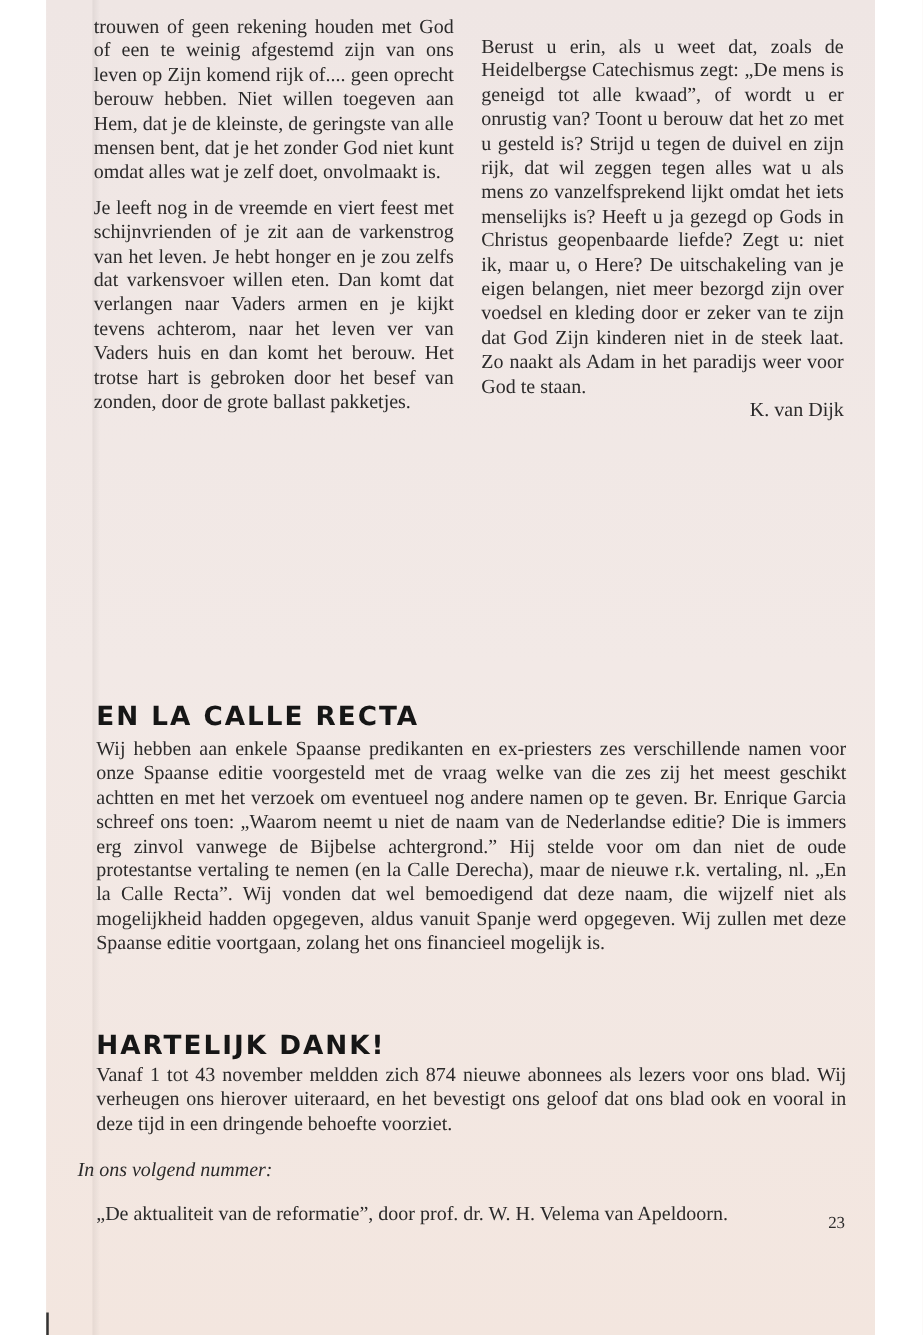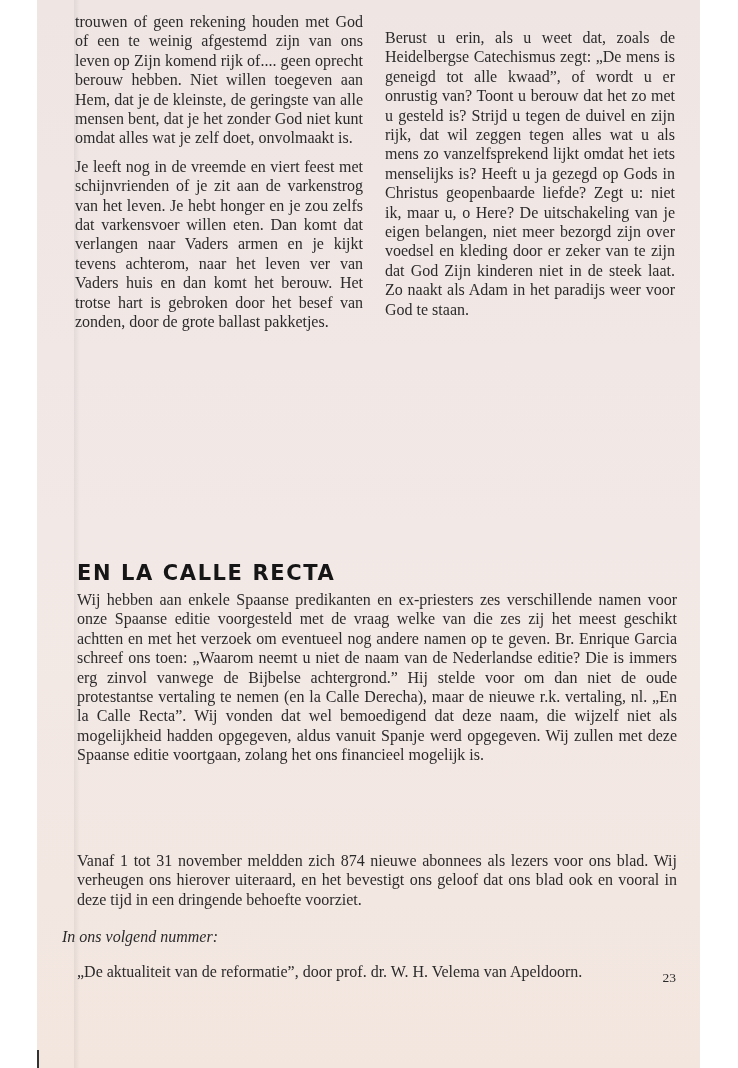--- a/index.html
+++ b/index.html
@@ -48,25 +48,27 @@
 <div class="page">
   <div class="shadow-left"></div>
 
   <div id="col-left" class="col txt">
     <p>trouwen of geen rekening houden met God of een te weinig afgestemd zijn van ons leven op Zijn komend rijk of.... geen oprecht berouw hebben. Niet willen toegeven aan Hem, dat je de kleinste, de geringste van alle mensen bent, dat je het zonder God niet kunt omdat alles wat je zelf doet, onvolmaakt is.</p>
     <p>Je leeft nog in de vreemde en viert feest met schijnvrienden of je zit aan de varkenstrog van het leven. Je hebt honger en je zou zelfs dat varkensvoer willen eten. Dan komt dat verlangen naar Vaders armen en je kijkt tevens achterom, naar het leven ver van Vaders huis en dan komt het berouw. Het trotse hart is gebroken door het besef van zonden, door de grote ballast pakketjes.</p>
   </div>
 
   <div id="col-right" class="col txt">
     <p>Berust u erin, als u weet dat, zoals de Heidelbergse Catechismus zegt: „De mens is geneigd tot alle kwaad”, of wordt u er onrustig van? Toont u berouw dat het zo met u gesteld is? Strijd u tegen de duivel en zijn rijk, dat wil zeggen tegen alles wat u als mens zo vanzelfsprekend lijkt omdat het iets menselijks is? Heeft u ja gezegd op Gods in Christus geopenbaarde liefde? Zegt u: niet ik, maar u, o Here? De uitschakeling van je eigen belangen, niet meer bezorgd zijn over voedsel en kleding door er zeker van te zijn dat God Zijn kinderen niet in de steek laat. Zo naakt als Adam in het paradijs weer voor God te staan.</p>
+    <p class="tight sig">K. van Dijk</p>
   </div>
 
   <h2 id="h1" class="heading">EN LA CALLE RECTA</h2>
   <div id="sec1-body" class="full txt">Wij hebben aan enkele Spaanse predikanten en ex-priesters zes verschillende namen voor onze Spaanse editie voorgesteld met de vraag welke van die zes zij het meest geschikt achtten en met het verzoek om eventueel nog andere namen op te geven. Br. Enrique Garcia schreef ons toen: „Waarom neemt u niet de naam van de Nederlandse editie? Die is immers erg zinvol vanwege de Bijbelse achtergrond.” Hij stelde voor om dan niet de oude protestantse vertaling te nemen (en la Calle Derecha), maar de nieuwe r.k. vertaling, nl. „En la Calle Recta”. Wij vonden dat wel bemoedigend dat deze naam, die wijzelf niet als mogelijkheid hadden opgegeven, aldus vanuit Spanje werd opgegeven. Wij zullen met deze Spaanse editie voortgaan, zolang het ons financieel mogelijk is.</div>
 
-  <div id="sec2-body" class="full txt">Vanaf 1 tot 31 november meldden zich 874 nieuwe abonnees als lezers voor ons blad. Wij verheugen ons hierover uiteraard, en het bevestigt ons geloof dat ons blad ook en vooral in deze tijd in een dringende behoefte voorziet.</div>
+  <h2 id="h2" class="heading">HARTELIJK DANK!</h2>
+  <div id="sec2-body" class="full txt">Vanaf 1 tot 43 november meldden zich 874 nieuwe abonnees als lezers voor ons blad. Wij verheugen ons hierover uiteraard, en het bevestigt ons geloof dat ons blad ook en vooral in deze tijd in een dringende behoefte voorziet.</div>
 
   <div id="next-label" class="txt">In ons volgend nummer:</div>
   <div id="next-text" class="txt">„De aktualiteit van de reformatie”, door prof. dr. W. H. Velema van Apeldoorn.</div>
 
   <div id="page-num" class="txt">23</div>
 </div>
 <div class="corner-mark"></div>
 
 </body></html>

